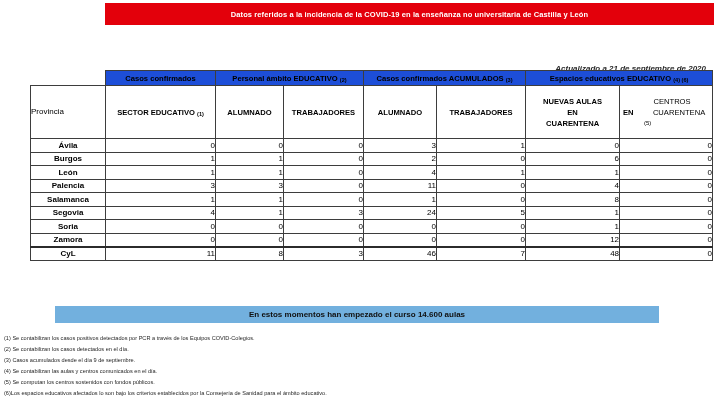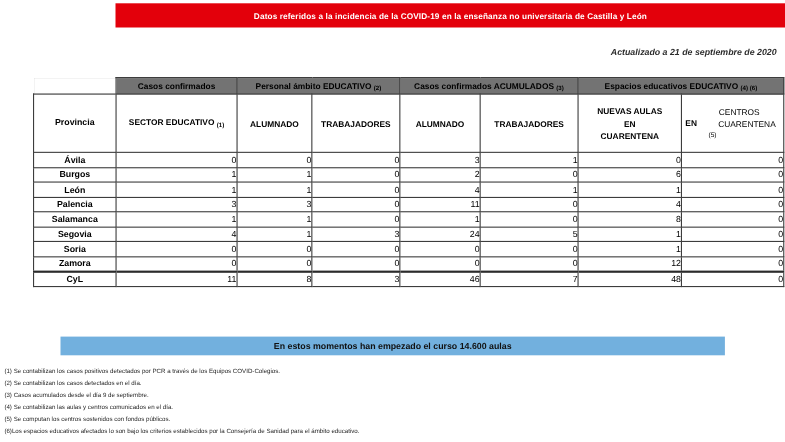--- a/index.html
+++ b/index.html
@@ -34,21 +34,21 @@
     font-weight: bold;
     letter-spacing: 0.1px;
     text-align: center;
     white-space: nowrap;
   }
 
   
   .updated-line {
     position: absolute;
     right: 8px;
-    top: 43px;
+    top: 64px;
     font-size: 8px;
     font-style: italic;
     font-weight: bold;
     color: #2b2b2b;
     white-space: nowrap;
   }
 
   
   .table-wrap {
     position: absolute;
@@ -67,38 +67,38 @@
     border: 1px solid #3d3d3d;
     padding: 0;
     vertical-align: middle;
   }
   
   .grp-head {
     height: 15px;
     font-weight: bold;
     font-size: 7.6px;
     text-align: center;
-    background: #737373;
+    background: #1d4ed8;
   }
   .grp-blank {
     border: none !important;
     background: #ffffff;
   }
   .sub-head {
     height: 52px;
     font-weight: bold;
     font-size: 7.6px;
     text-align: center;
     background: #ffffff;
     line-height: 1.45;
   }
   .prov-head {
-    font-weight: bold;
-    font-size: 8px;
-    text-align: center;
+    font-weight: normal;
+    font-size: 8px;
+    text-align: left;
   }
   .sup {
     font-size: 5.6px;
     font-weight: bold;
     vertical-align: baseline;
     position: relative;
     top: 1px;
   }
 
   tbody tr {

